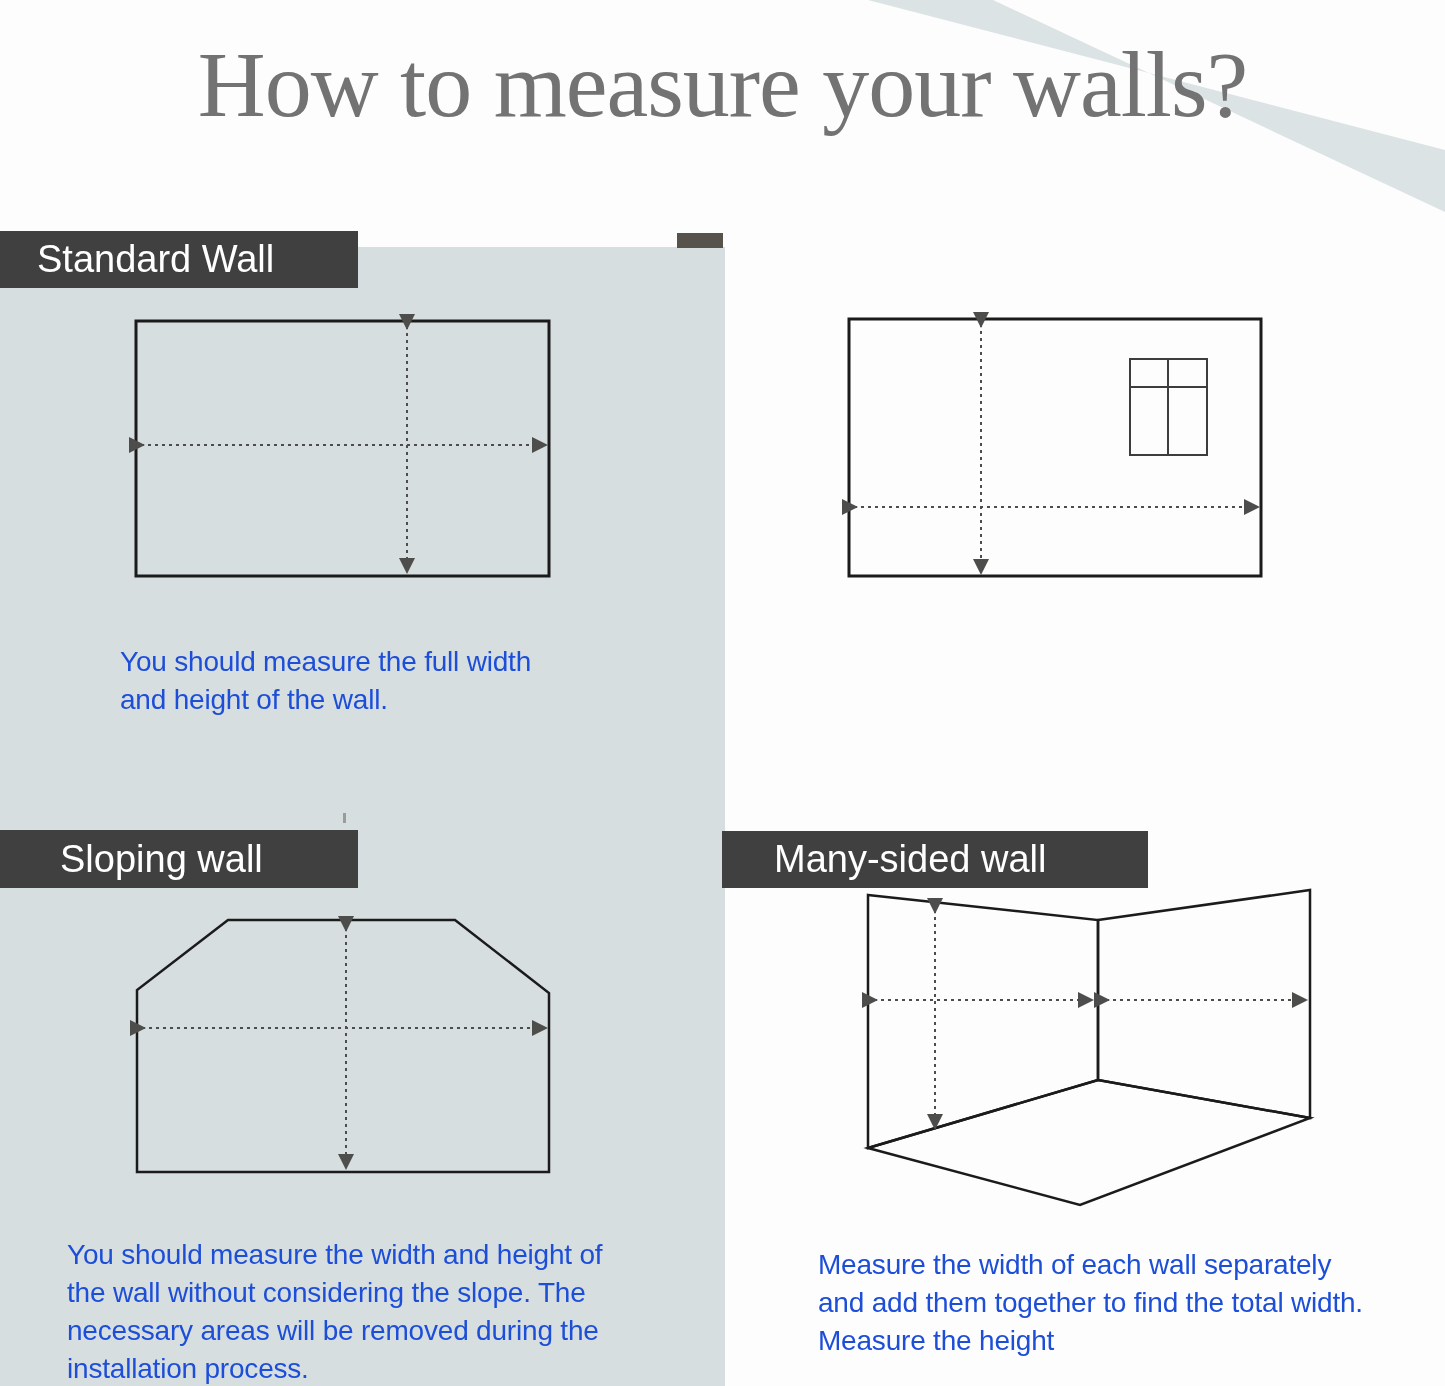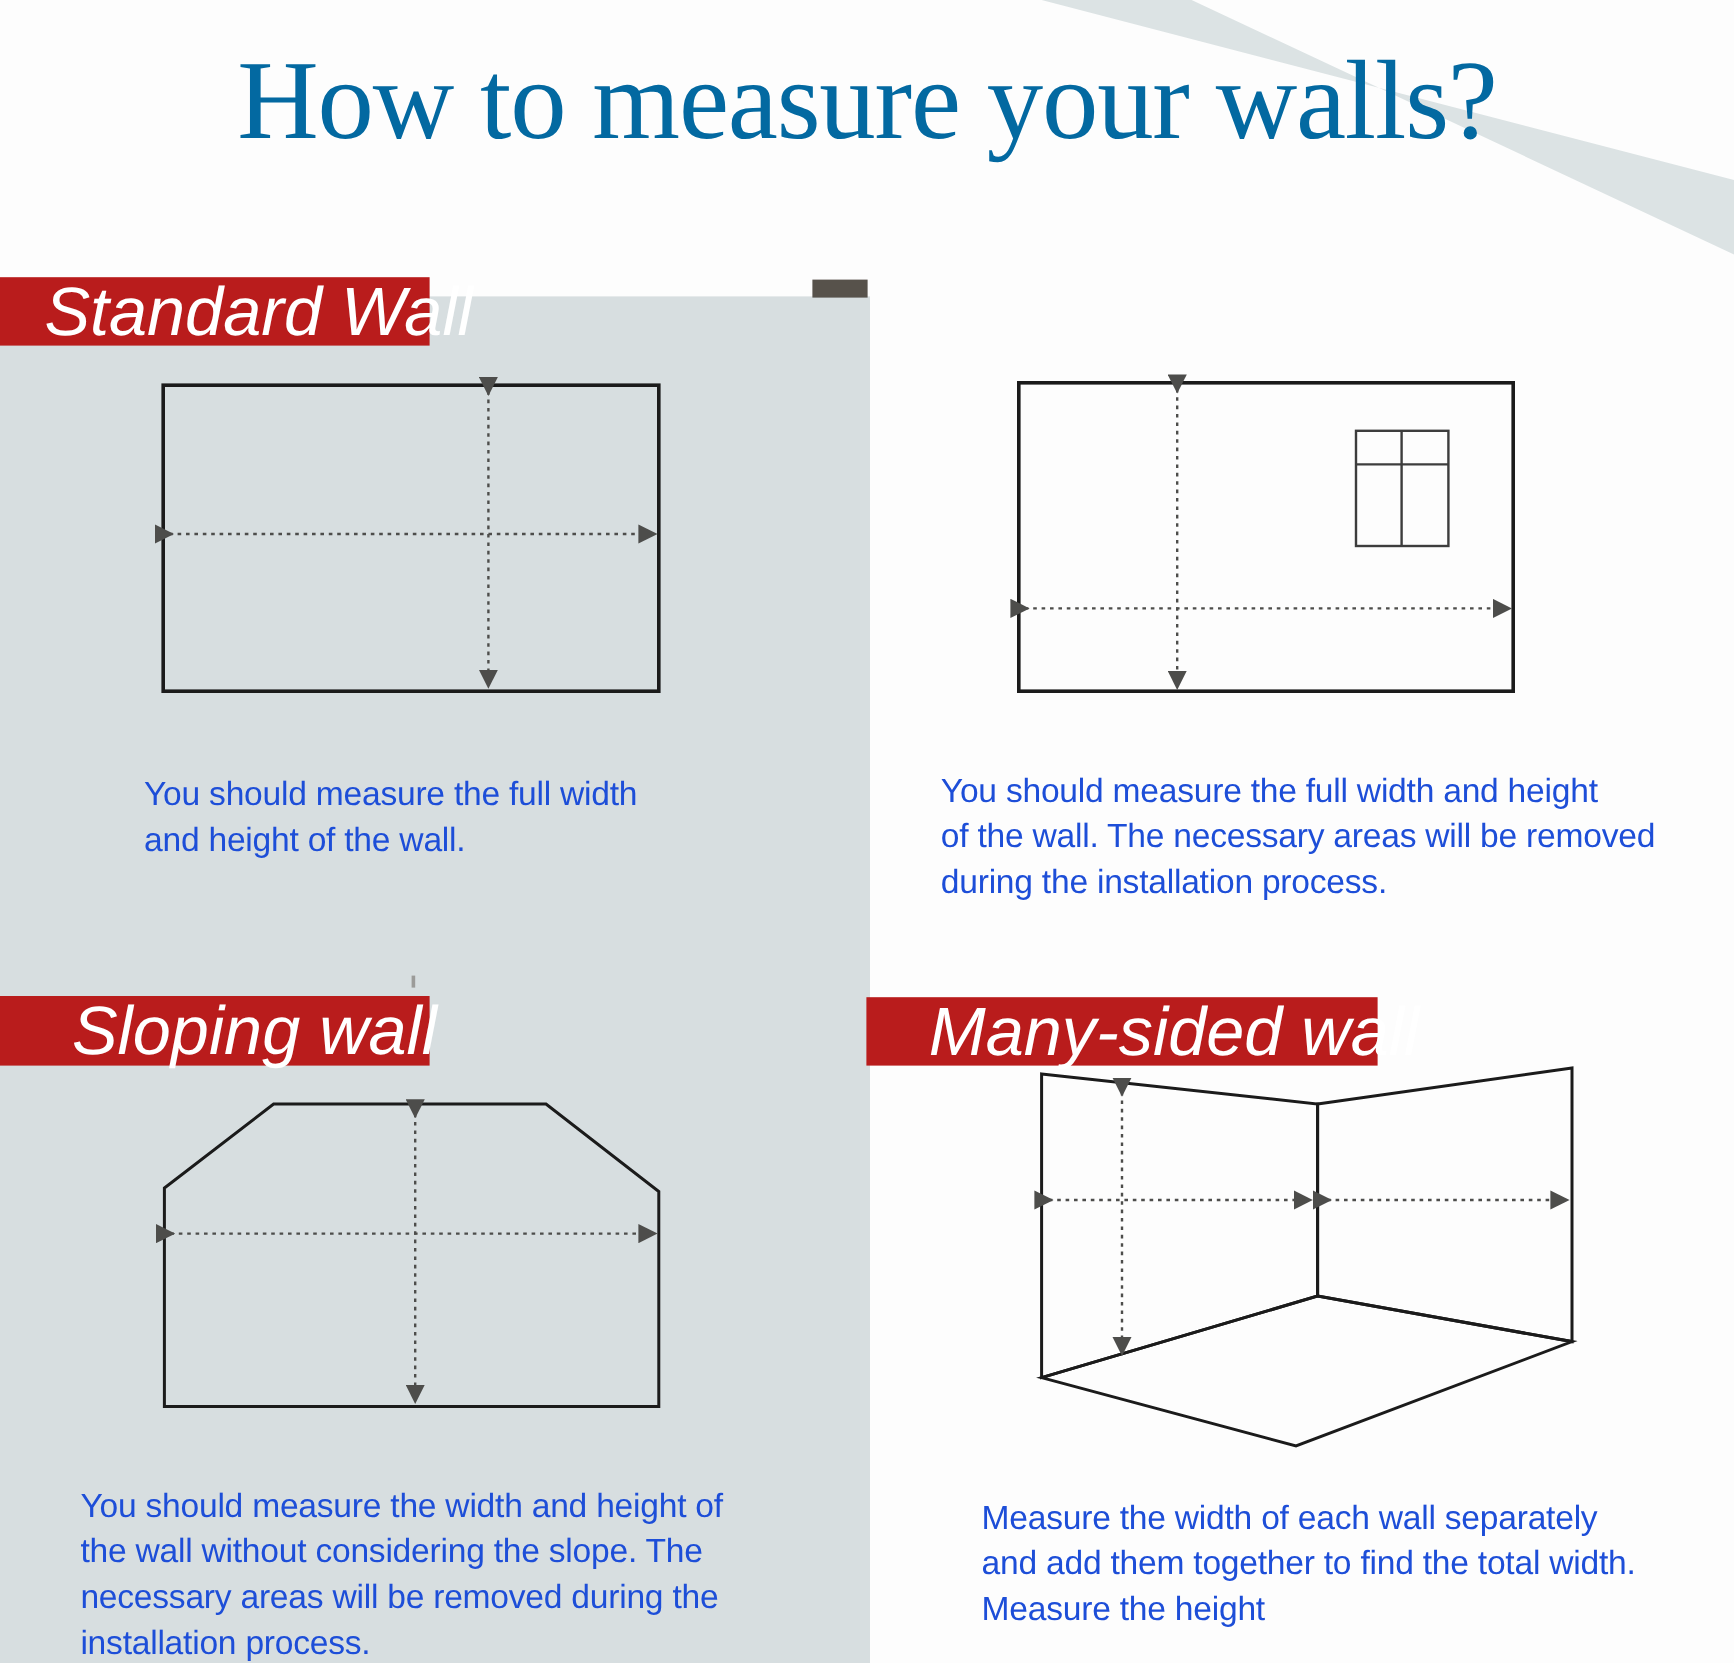--- a/index.html
+++ b/index.html
@@ -13,32 +13,31 @@
   .stripe-svg{position:absolute;left:845px;top:0;}
   .panel{
     position:absolute;left:0;top:247px;width:725px;height:1139px;
     background:#d7dee0;
   }
   .title{
     position:absolute;left:0;right:0;top:30px;
     margin:0;text-align:center;
     font-family:"Liberation Serif",serif;
     font-weight:normal;
-    font-size:94px;color:#0369a1;
+    font-size:94px;color:#737373;
     letter-spacing:-1px;
   }
   .bar{
     position:absolute;
-    background:#b91c1c;
+    background:#404040;
     color:#ffffff;
     display:flex;align-items:center;
-    font-size:57px;
+    font-size:38px;
     letter-spacing:0px;
     white-space:nowrap;
-    font-style:italic;
   }
   .bar-standard{left:0;top:231px;width:358px;height:57px;padding-left:37px;box-sizing:border-box;}
   .bar-obstacles{left:722px;top:233px;width:438px;height:55px;padding-left:24px;box-sizing:border-box;}
   .bar-obstacles-step{position:absolute;left:677px;top:233px;width:46px;height:15px;background:#57524b;}
   .bar-sloping{left:0;top:830px;width:358px;height:58px;padding-left:60px;box-sizing:border-box;}
   .bar-many{left:722px;top:831px;width:426px;height:57px;padding-left:52px;box-sizing:border-box;}
   .diagram{position:absolute;}
   .d-standard{left:88px;top:308px;}
   .d-obstacles{left:838px;top:308px;}
   .d-sloping{left:118px;top:902px;}
@@ -135,23 +134,20 @@
     <polygon class="outline" stroke-width="2.5" points="20,17 250,42 250,202 20,270"></polygon>
     <polygon class="outline" stroke-width="2.5" points="250,42 462,12 462,240 250,202"></polygon>
     <polygon class="outline" stroke-width="2.5" points="20,270 232,327 462,240 250,202"></polygon>
     <line class="dash" x1="87" y1="32" x2="87" y2="248" marker-start="url(#arrM)" marker-end="url(#arrM)"></line>
     <line class="dash" x1="26" y1="122" x2="242" y2="122" marker-start="url(#arrM)" marker-end="url(#arrM)"></line>
     <line class="dash" x1="258" y1="122" x2="456" y2="122" marker-start="url(#arrM)" marker-end="url(#arrM)"></line>
   </svg>
 
   <p class="desc desc-standard">You should measure the full width
 and height of the wall.</p>
-  <p class="desc desc-obstacles">You should measure the full width and height
-of the wall. The necessary areas will be removed
-during the installation process.</p>
   <p class="desc desc-sloping">You should measure the width and height of
 the wall without considering the slope. The
 necessary areas will be removed during the
 installation process.</p>
   <p class="desc desc-many">Measure the width of each wall separately
 and add them together to find the total width.
 Measure the height</p>
 
 </div>
 

